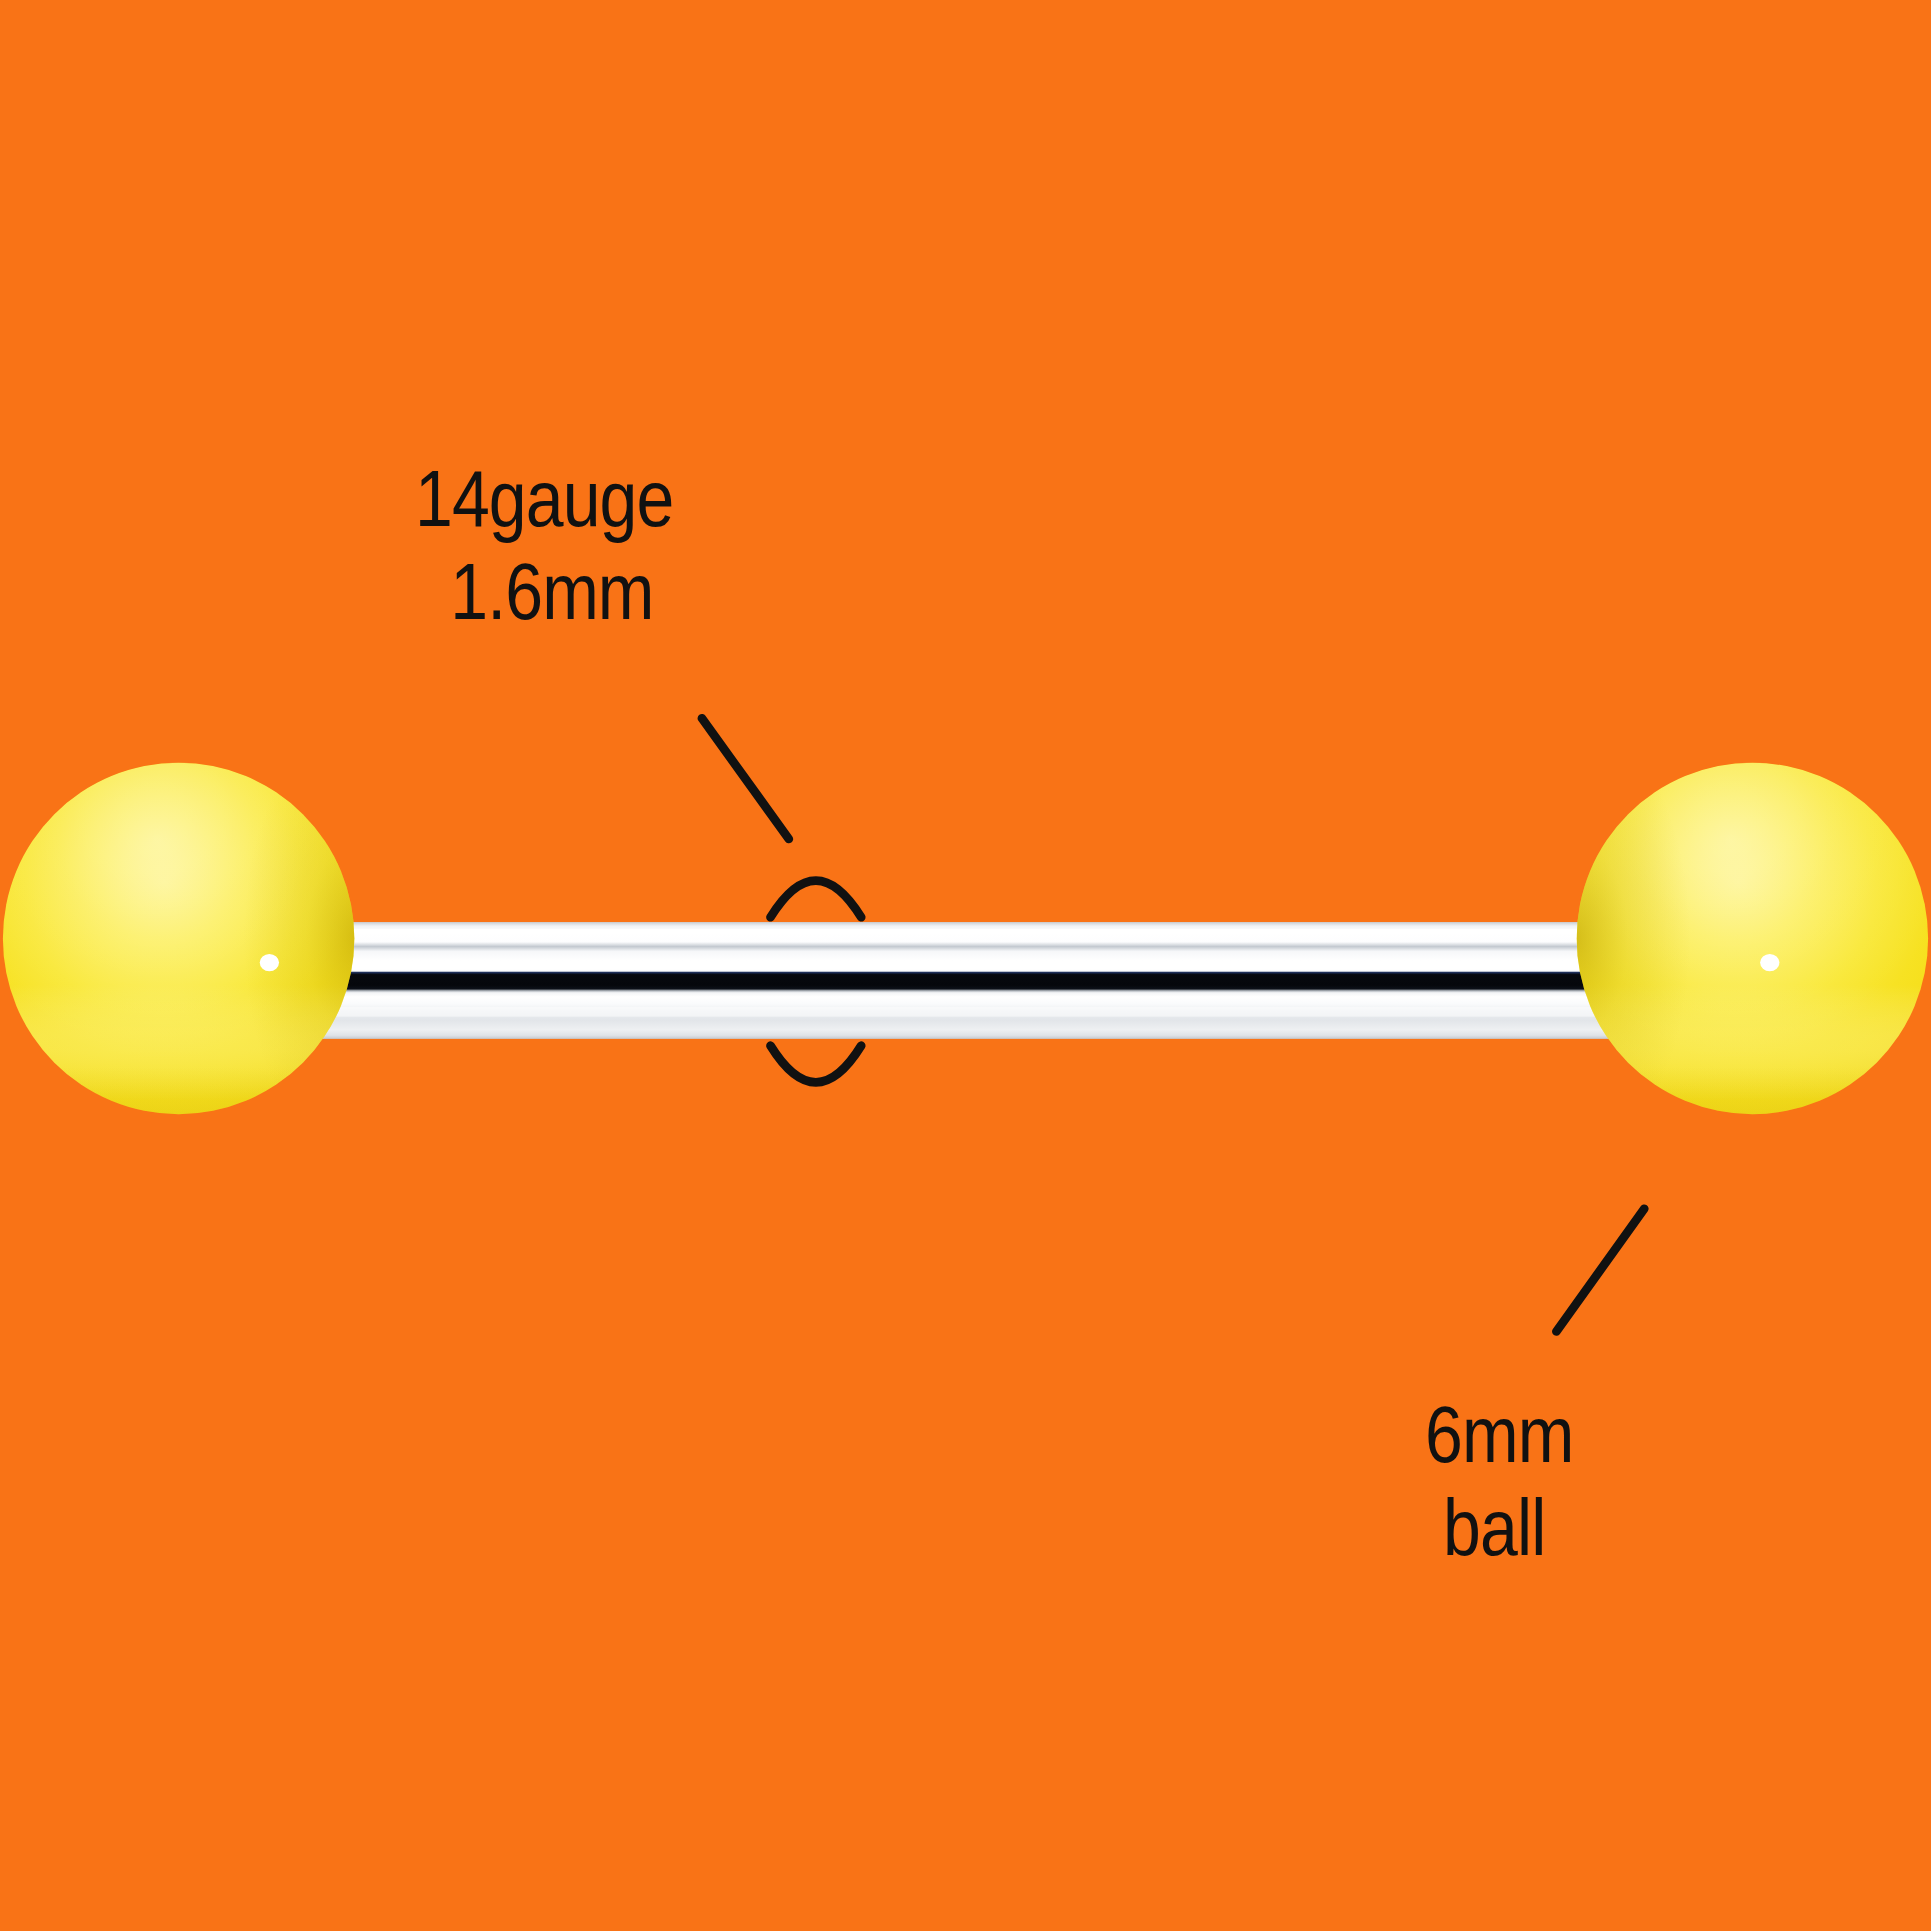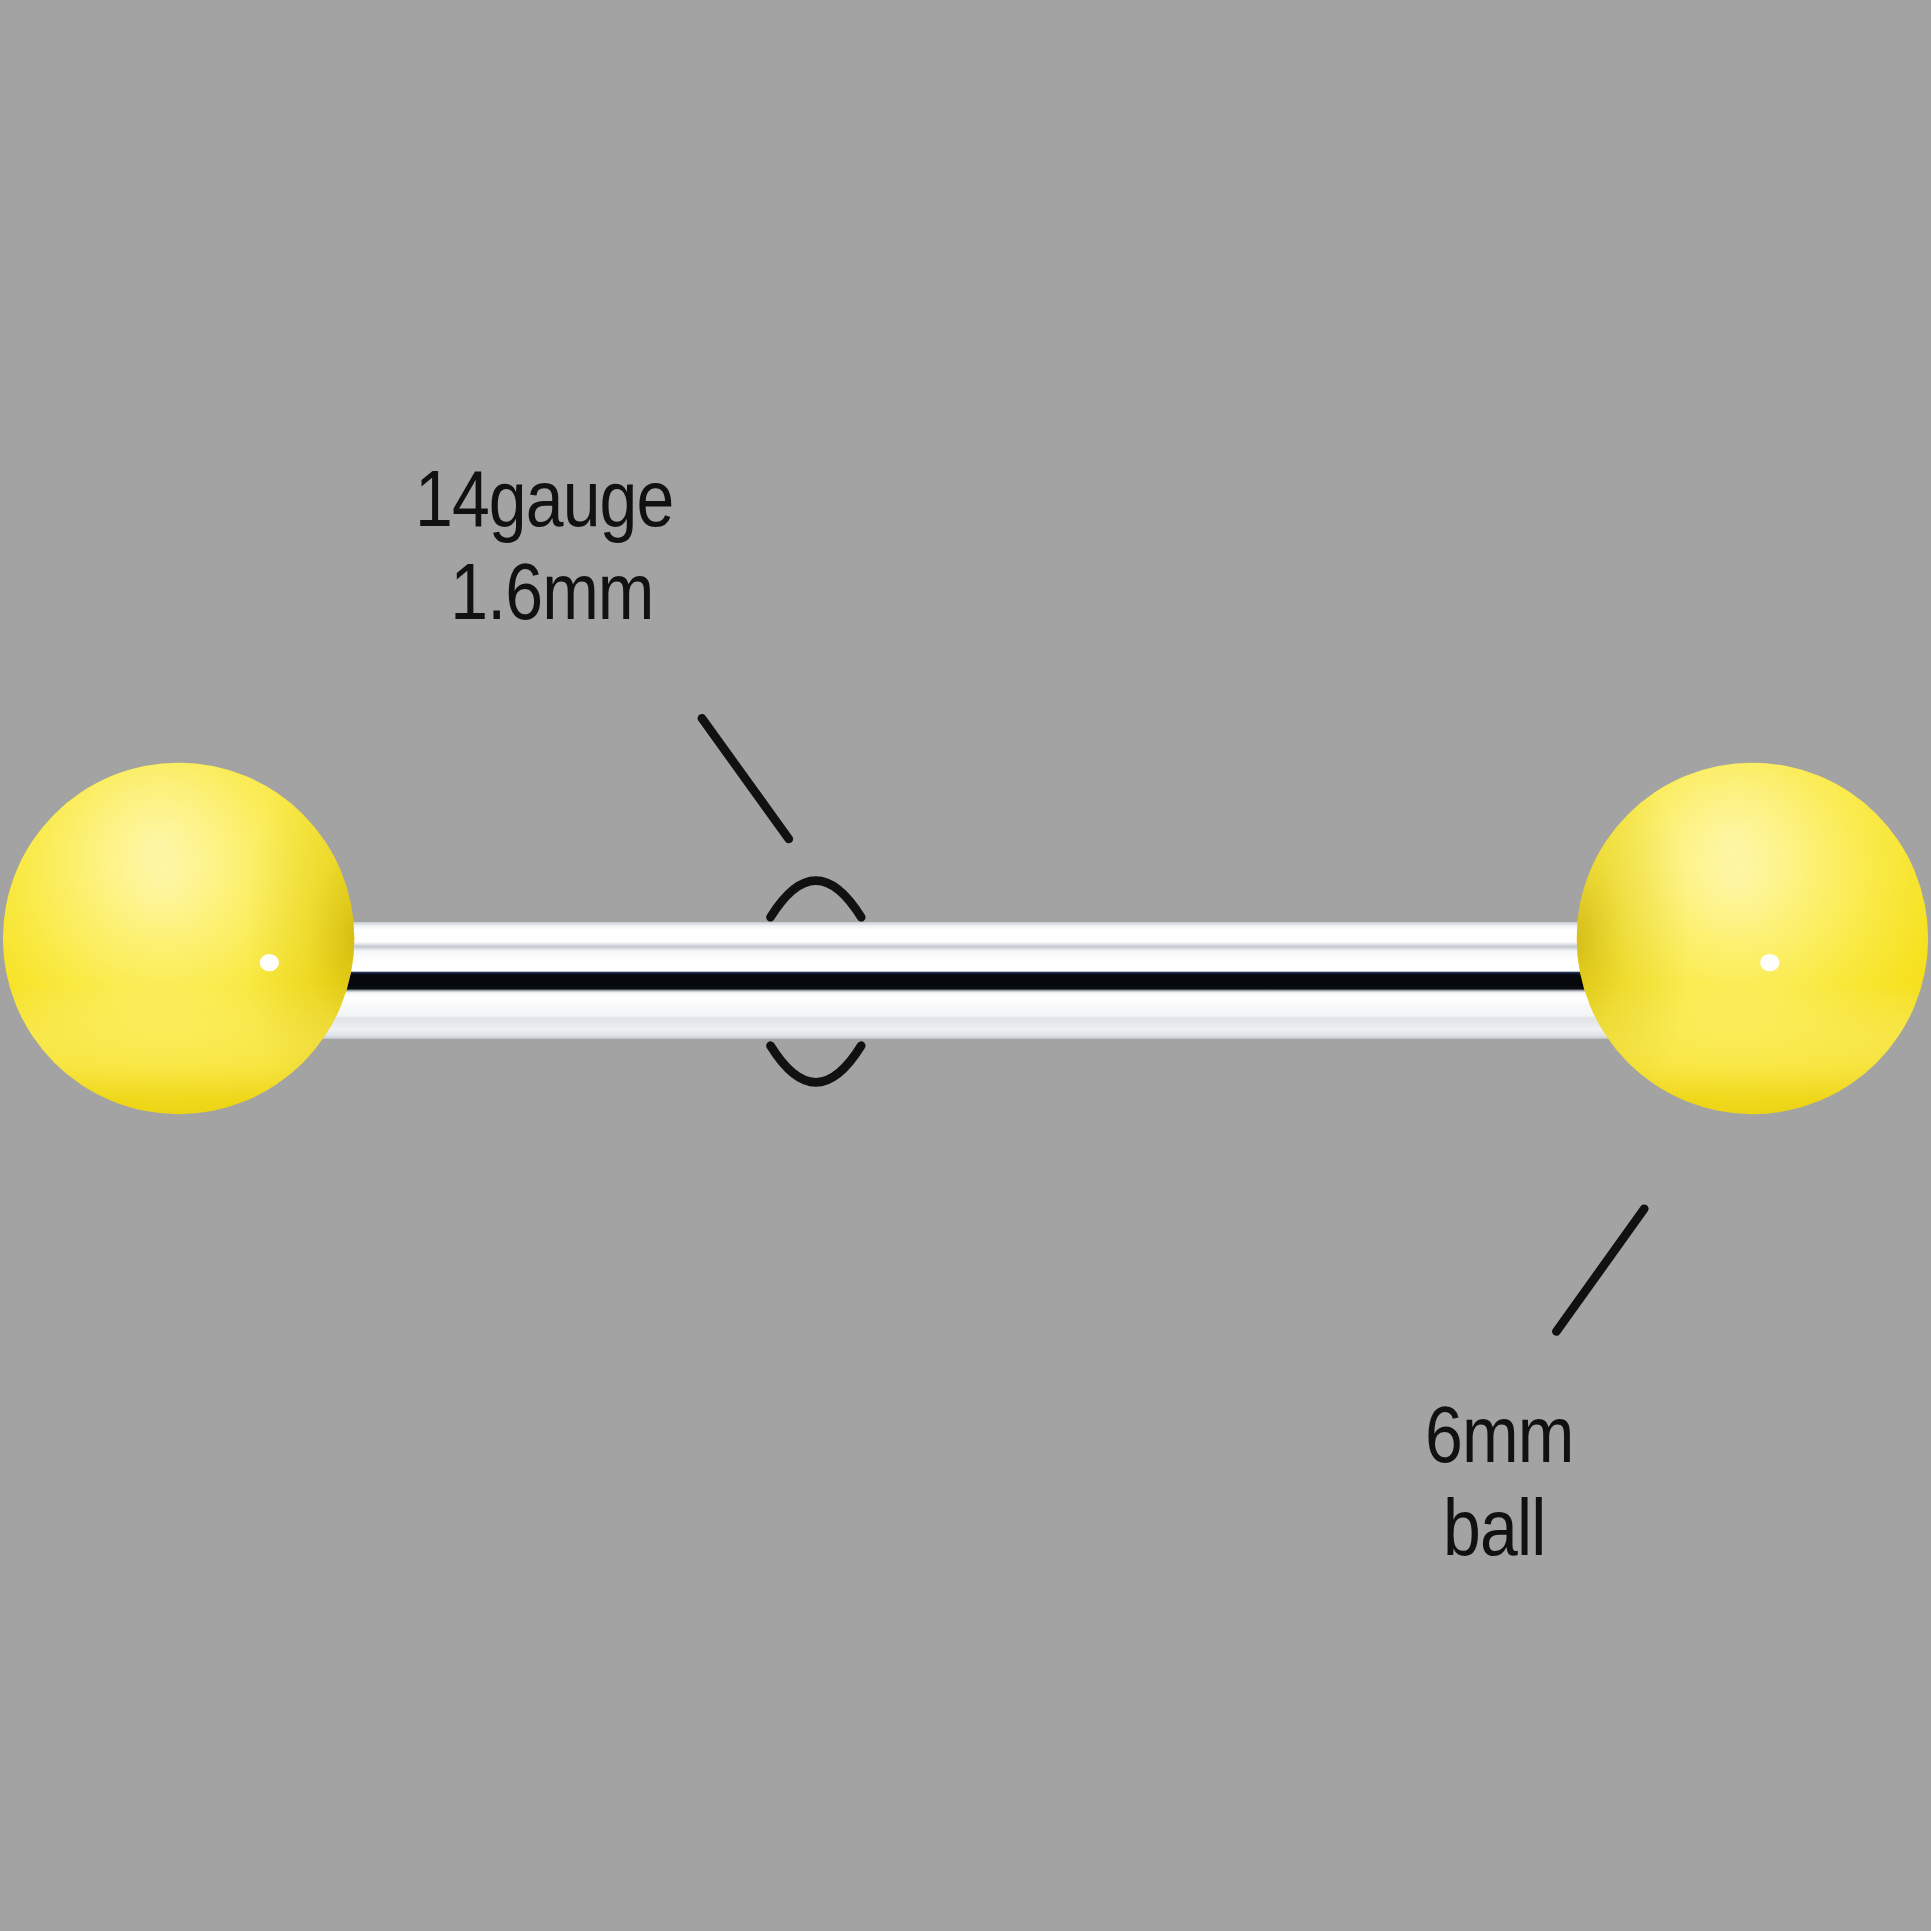--- a/index.html
+++ b/index.html
@@ -9,21 +9,21 @@
     background: #ffffff;
   }
   body {
     font-family: "Liberation Sans", sans-serif;
   }
 
   #stage {
     position: relative;
     width: 1931px;
     height: 1931px;
-    background: #a3a3a3;
+    background: #f97316;
     overflow: hidden;
   }
 
   
   #product {
     position: absolute;
     left: 0;
     top: 0;
     width: 1931px;
     height: 1931px;

